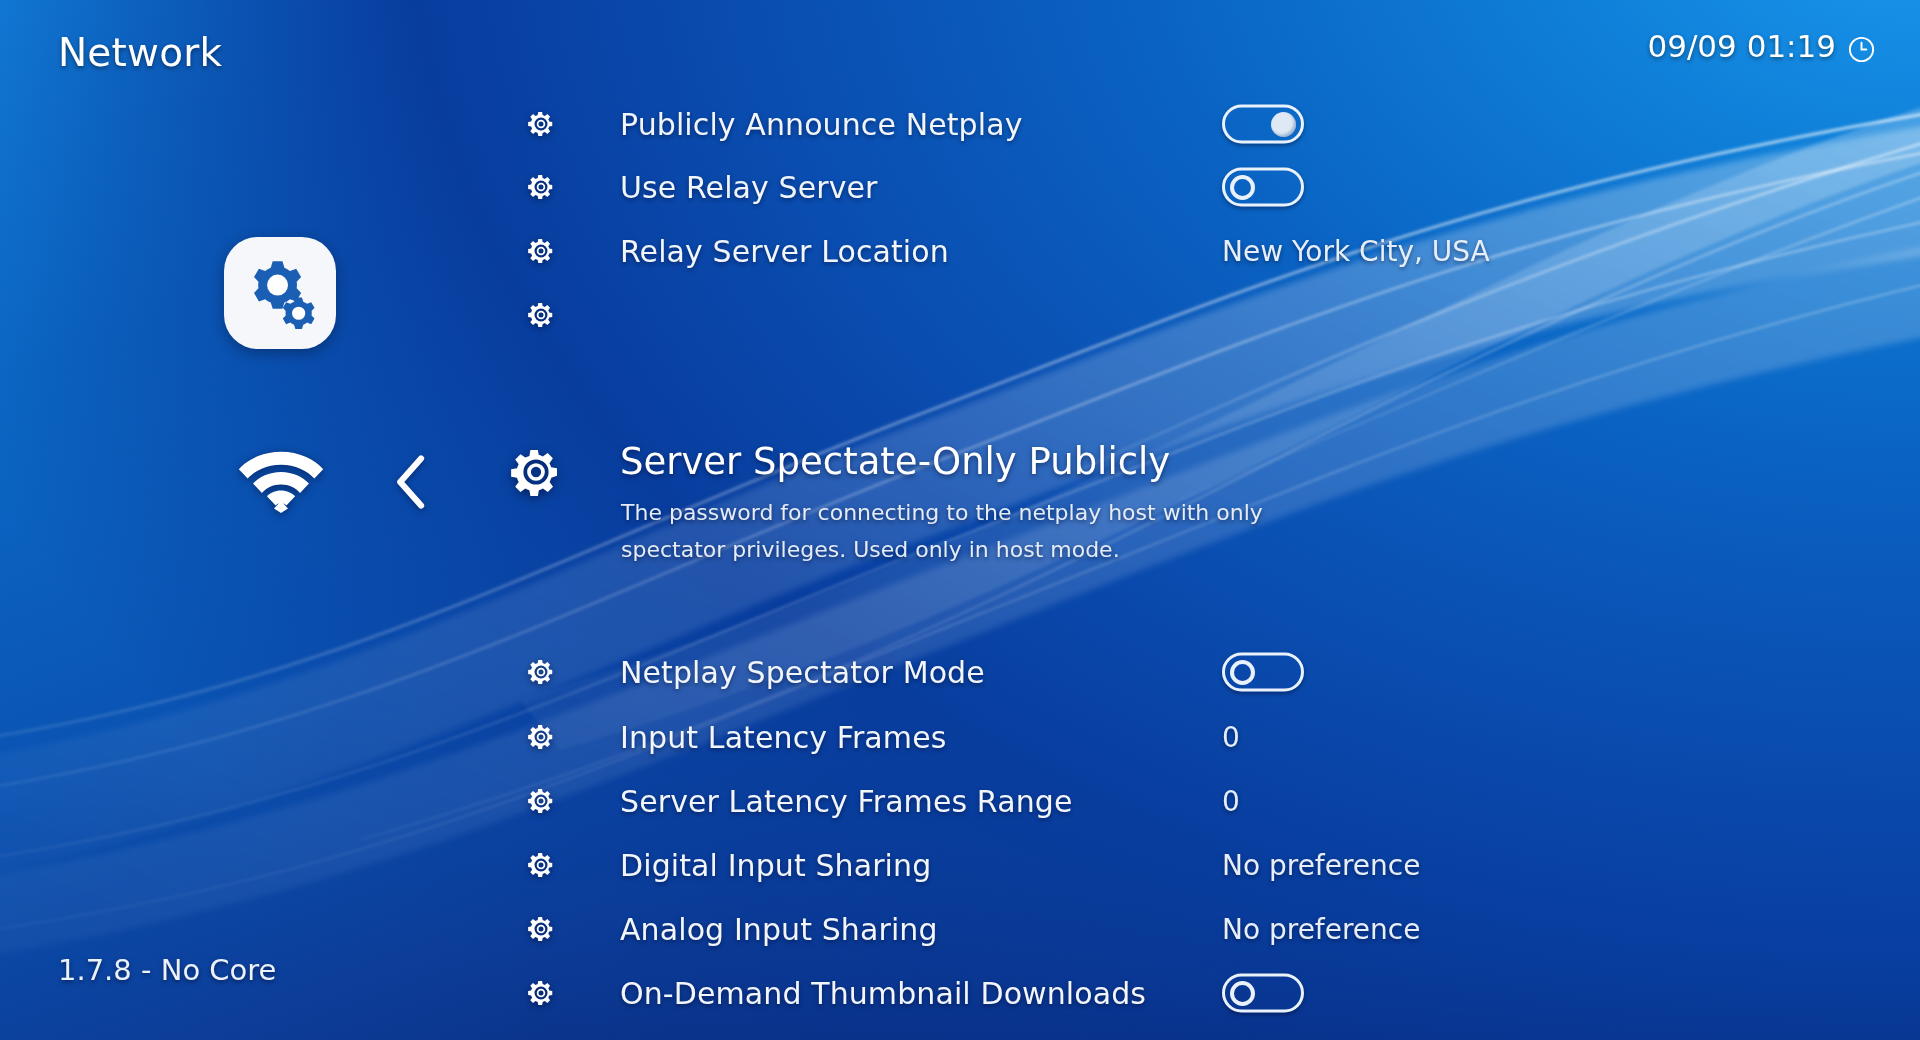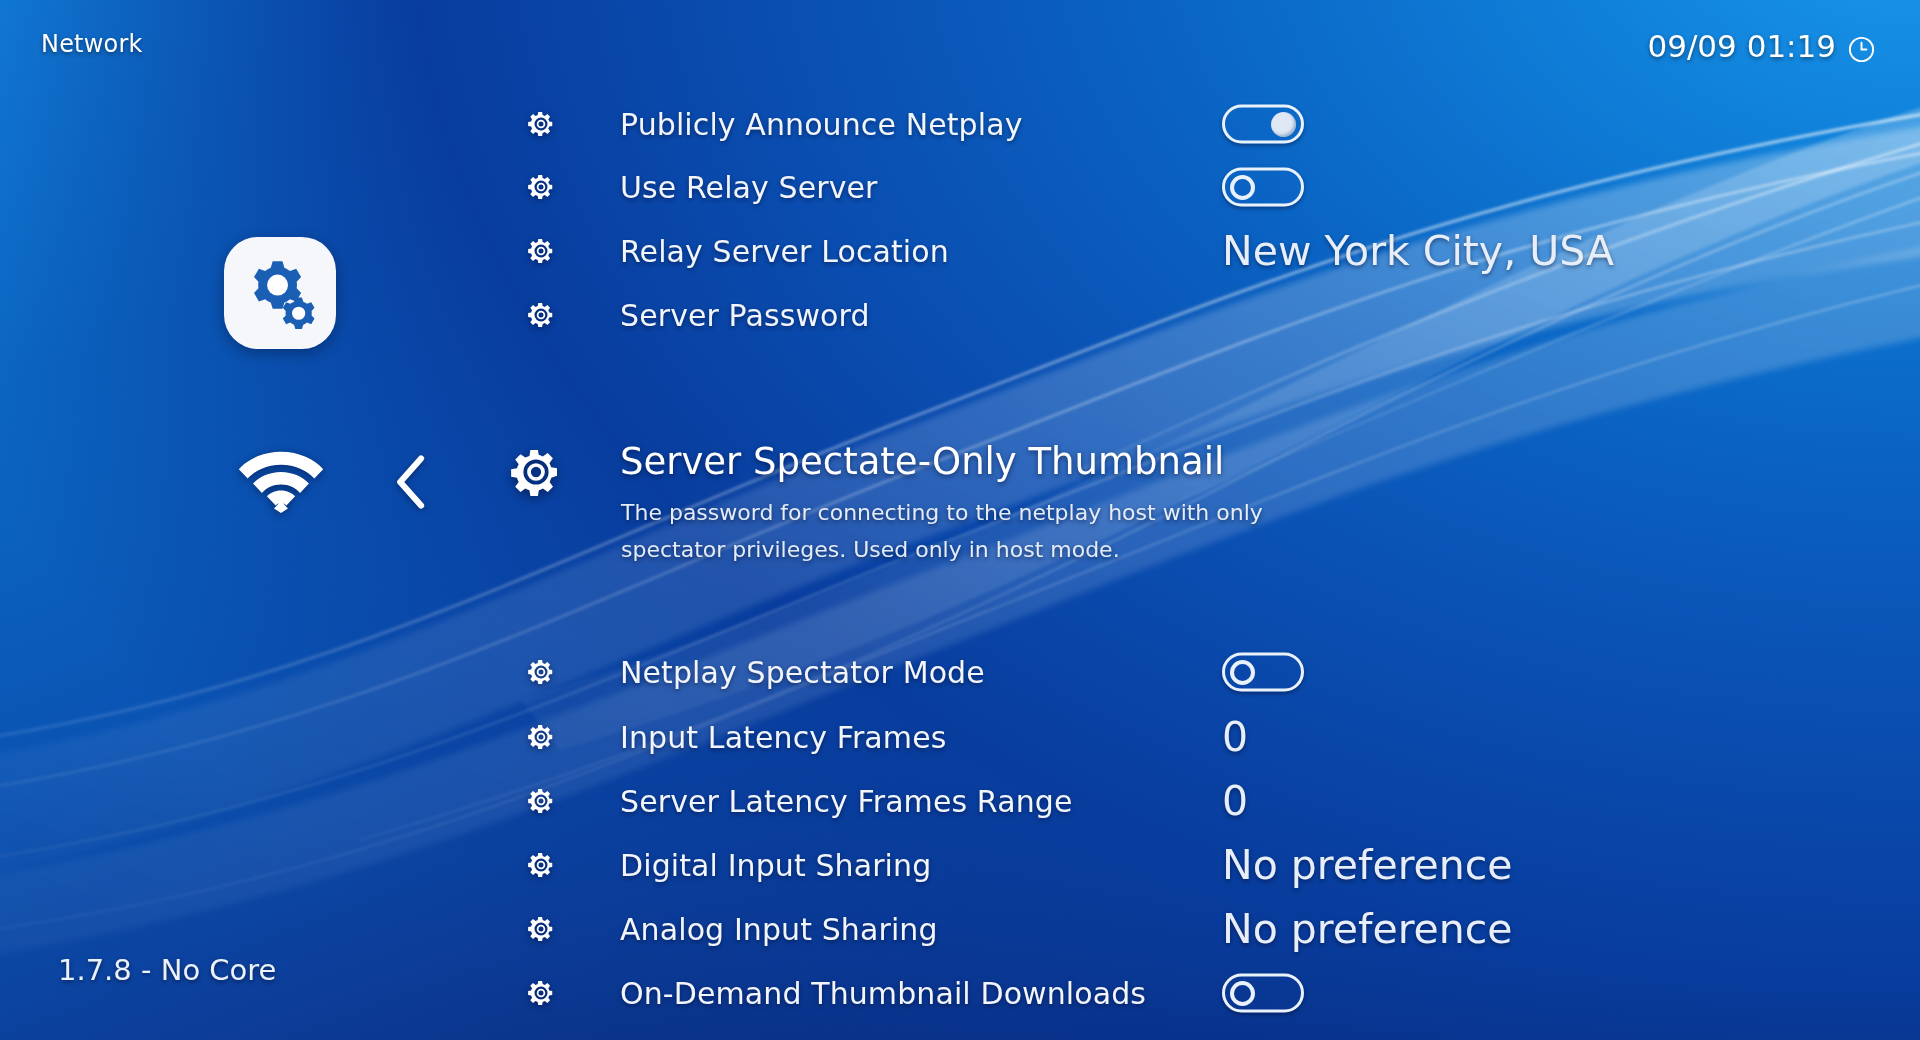--- a/index.html
+++ b/index.html
@@ -26,22 +26,22 @@
     position:absolute; inset:0;
     width:1920px; height:1040px;
     pointer-events:none;
   }
 
   
   .topbar {
     position:absolute; top:0; left:0; right:0; height:96px;
   }
   #page-title {
-    position:absolute; left:41px; top:30px;
-    font-size:24px; font-weight:400; color:#ffffff;
+    position:absolute; left:58px; top:30px;
+    font-size:39px; font-weight:400; color:#ffffff;
     text-shadow:0 2px 4px rgba(0,0,0,.45);
     letter-spacing:.2px;
     text-align:right;
   }
   #clock-group {
     position:absolute; right:44px; top:28px;
     display:flex; align-items:flex-end; gap:11px;
     font-size:31px; color:#ffffff;
     text-shadow:0 2px 4px rgba(0,0,0,.45);
   }
@@ -82,21 +82,21 @@
   .row .gear-slot svg { filter:drop-shadow(0 2px 3px rgba(0,0,30,.45)); }
   .row .label {
     position:absolute; left:620px;
     font-size:30px; color:#f2f6fb;
     text-shadow:0 2px 4px rgba(0,0,30,.45);
     white-space:nowrap;
     letter-spacing:.1px;
   }
   .row .value {
     position:absolute; left:1222px;
-    font-size:41px; color:#e7eef8;
+    font-size:28px; color:#e7eef8;
     text-shadow:0 2px 4px rgba(0,0,30,.45);
     white-space:nowrap;
   }
   .row .toggle-slot {
     position:absolute; left:1222px;
     top:50%; transform:translateY(-50%);
   }
 
   
   .toggle {
@@ -283,32 +283,31 @@
         <div class="label">Relay Server Location</div>
         <div class="value">New York City, USA</div>
       </div>
       <div class="row" style="top: 283px;">
         <div class="gear-slot">
           <svg viewBox="0 0 24 24" width="30" height="30">
   <path fill="#ffffff" d="M12 8.6a3.4 3.4 0 1 0 0 6.8 3.4 3.4 0 0 0 0-6.8zm0 5.4a2 2 0 1 1 0-4 2 2 0 0 1 0 4z"></path>
   <path fill="#ffffff" d="M21 13.55v-3.1l-2.45-.42a7 7 0 0 0-.72-1.74l1.44-2.02-2.19-2.19-2.02 1.44a7 7 0 0 0-1.74-.72L12.9 2.35H9.8l-.42 2.45a7 7 0 0 0-1.74.72L5.62 4.08 3.43 6.27l1.44 2.02a7 7 0 0 0-.72 1.74l-2.45.42v3.1l2.45.42a7 7 0 0 0 .72 1.74l-1.44 2.02 2.19 2.19 2.02-1.44a7 7 0 0 0 1.74.72l.42 2.45h3.1l.42-2.45a7 7 0 0 0 1.74-.72l2.02 1.44 2.19-2.19-1.44-2.02a7 7 0 0 0 .72-1.74zM12 17.2A5.2 5.2 0 1 1 12 6.8a5.2 5.2 0 0 1 0 10.4z"></path>
 </svg>
         </div>
-        <div class="label">Server Password</div>
       </div>
     </div>
 
   <div id="selected-item">
     <div class="sel-gear">
       <svg viewBox="0 0 24 24" width="56" height="56">
         <path fill="#ffffff" d="M12 8.2a3.8 3.8 0 1 0 0 7.6 3.8 3.8 0 0 0 0-7.6zm0 6a2.2 2.2 0 1 1 0-4.4 2.2 2.2 0 0 1 0 4.4z"></path>
         <path fill="#ffffff" d="M21 13.6v-3.2l-2.5-.42a6.9 6.9 0 0 0-.73-1.76l1.47-2.06-2.26-2.26-2.06 1.47a6.9 6.9 0 0 0-1.76-.73L12.8 2.6H9.6l-.42 2.5a6.9 6.9 0 0 0-1.76.73L5.36 4.36 3.1 6.62l1.47 2.06a6.9 6.9 0 0 0-.73 1.76l-2.5.42v3.2l2.5.42a6.9 6.9 0 0 0 .73 1.76L3.1 18.3l2.26 2.26 2.06-1.47a6.9 6.9 0 0 0 1.76.73l.42 2.5h3.2l.42-2.5a6.9 6.9 0 0 0 1.76-.73l2.06 1.47 2.26-2.26-1.47-2.06a6.9 6.9 0 0 0 .73-1.76zM12 17.4A5.4 5.4 0 1 1 12 6.6a5.4 5.4 0 0 1 0 10.8z"></path>
       </svg>
     </div>
-    <div class="sel-label">Server Spectate-Only Thumbnail</div>
+    <div class="sel-label">Server Spectate-Only Publicly</div>
     <div class="sel-sub">The password for connecting to the netplay host with only spectator privileges. Used only in host mode.</div>
   </div>
 
   <div id="rows-below">
       <div class="row" style="top: 640px;">
         <div class="gear-slot">
           <svg viewBox="0 0 24 24" width="30" height="30">
   <path fill="#ffffff" d="M12 8.6a3.4 3.4 0 1 0 0 6.8 3.4 3.4 0 0 0 0-6.8zm0 5.4a2 2 0 1 1 0-4 2 2 0 0 1 0 4z"></path>
   <path fill="#ffffff" d="M21 13.55v-3.1l-2.45-.42a7 7 0 0 0-.72-1.74l1.44-2.02-2.19-2.19-2.02 1.44a7 7 0 0 0-1.74-.72L12.9 2.35H9.8l-.42 2.45a7 7 0 0 0-1.74.72L5.62 4.08 3.43 6.27l1.44 2.02a7 7 0 0 0-.72 1.74l-2.45.42v3.1l2.45.42a7 7 0 0 0 .72 1.74l-1.44 2.02 2.19 2.19 2.02-1.44a7 7 0 0 0 1.74.72l.42 2.45h3.1l.42-2.45a7 7 0 0 0 1.74-.72l2.02 1.44 2.19-2.19-1.44-2.02a7 7 0 0 0 .72-1.74zM12 17.2A5.2 5.2 0 1 1 12 6.8a5.2 5.2 0 0 1 0 10.4z"></path>
 </svg>

